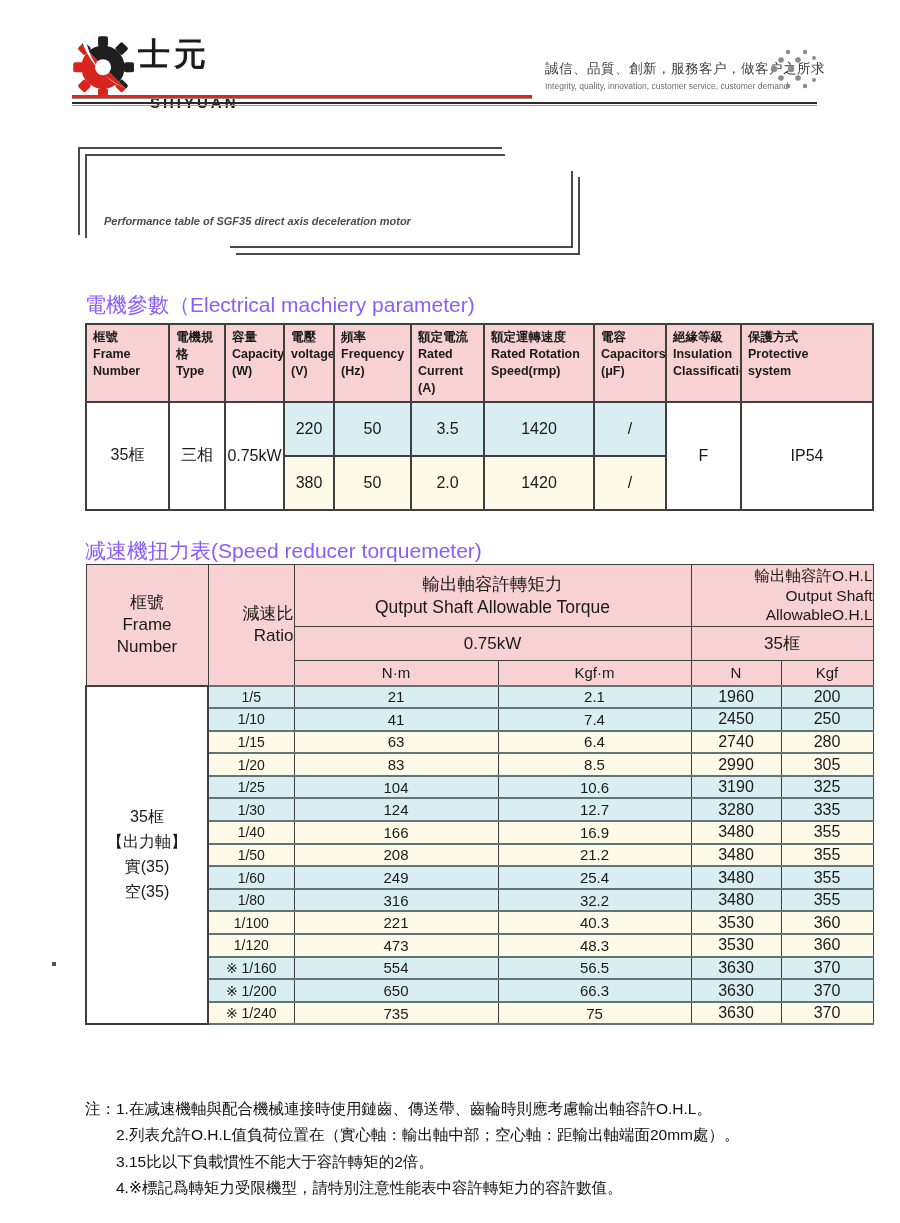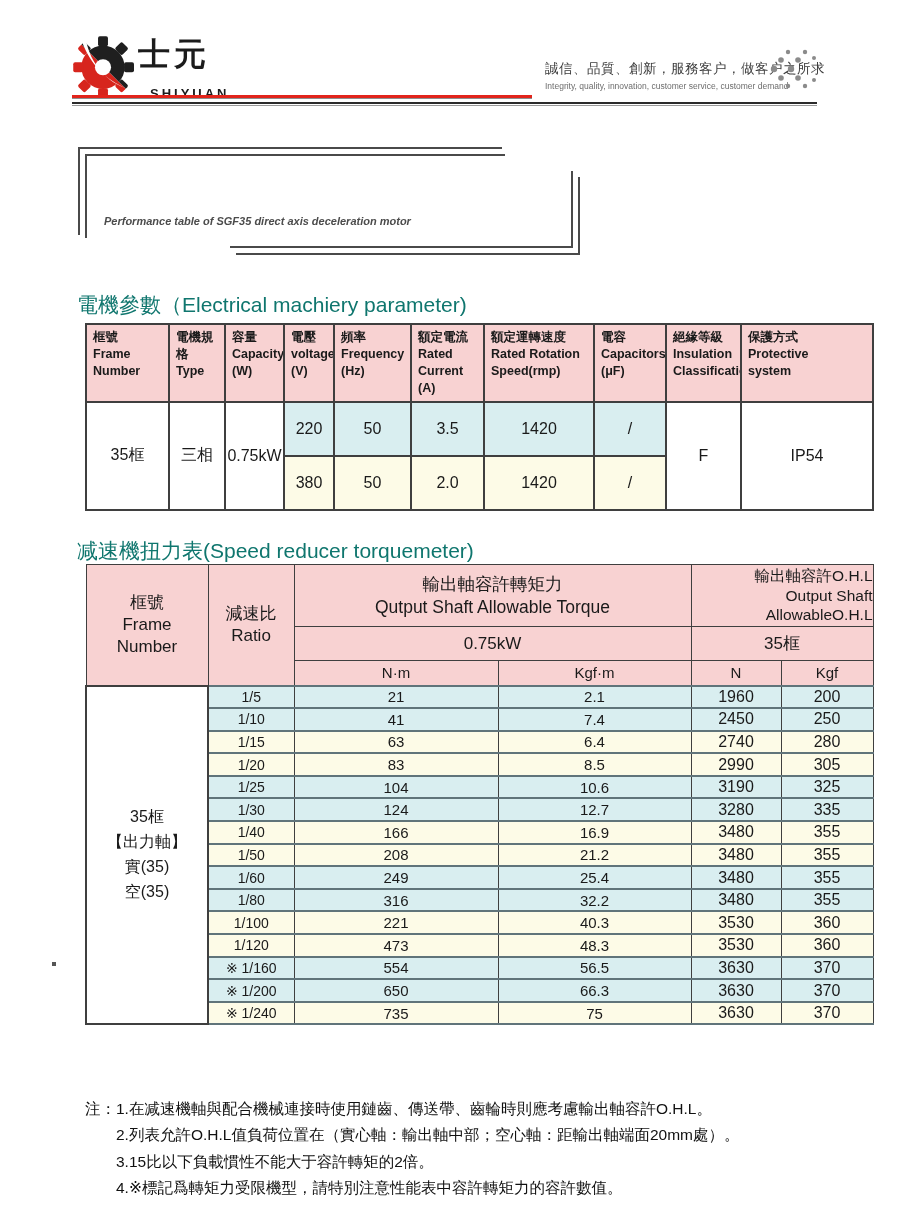--- a/index.html
+++ b/index.html
@@ -8,21 +8,21 @@
   .page {
     position:relative; width:900px; height:1223px; margin:0 auto;
     background:#ffffff; overflow:hidden; color:#1c1c1c;
   }
 
   
   .logo-wrap { position:absolute; left:72px; top:34px; display:flex; align-items:flex-start; }
   .logo-gear { width:62px; height:64px; }
   .logo-text { margin-left:4px; }
   .logo-cn { font-size:32px; font-weight:800; line-height:40px; letter-spacing:4px; color:#1b1b1b; }
-  .logo-en { font-size:13px; font-weight:800; letter-spacing:3px; color:#1b1b1b; margin-top:12px; margin-left:12px; }
+  .logo-en { font-size:15px; font-weight:800; letter-spacing:3px; color:#1b1b1b; margin-top:20px; margin-left:12px; }
   .slogan { position:absolute; left:545px; top:60px; width:228px; }
   .slogan-cn { font-size:13.5px; color:#3c3c3c; letter-spacing:0.5px; white-space:nowrap; }
   .slogan-en { font-size:8.5px; color:#6d6d6d; margin-top:3px; white-space:nowrap; }
   .chevron { position:absolute; left:768px; top:48px; }
   .hdr-redline { position:absolute; left:72px; top:95px; width:460px; height:4px;
                  border-top:3px solid #e2241b; border-bottom:1px solid #8e8e8e; }
   .hdr-blackline { position:absolute; left:72px; top:102px; width:745px; height:4px;
                  border-top:2px solid #2b2b2b; border-bottom:1px solid #9a9a9a; }
 
   
@@ -31,21 +31,21 @@
   .tb-tl-a { left:0; top:0; width:424px; height:88px; border-top:2px solid #4a4a4a; border-left:2px solid #4a4a4a; }
   .tb-tl-b { left:7px; top:7px; width:420px; height:84px; border-top:2px solid #4a4a4a; border-left:2px solid #4a4a4a; }
   .tb-br-a { left:152px; top:24px; right:7px; bottom:7px; border-bottom:2px solid #4a4a4a; border-right:2px solid #4a4a4a; }
   .tb-br-b { left:158px; top:30px; right:0; bottom:0; border-bottom:2px solid #4a4a4a; border-right:2px solid #4a4a4a; }
   .title-main { position:absolute; left:24px; top:18px; font-size:40px; font-weight:800;
                 letter-spacing:0px; color:#242424; white-space:nowrap; }
   .title-sub { position:absolute; left:26px; top:68px; font-size:11px; font-weight:700;
                font-style:italic; color:#4c4c4c; white-space:nowrap; }
 
   
-  .sec-heading { position:absolute; left:77px; font-size:21px; color:#0f766e; white-space:nowrap;text-align:center; }
+  .sec-heading { position:absolute; left:85px; font-size:21px; color:#8b5cf6; white-space:nowrap;text-align:center; }
   .sec1-h { top:291px; }
   .sec2-h { top:537px; }
 
   
   table { border-collapse:collapse; table-layout:fixed; }
   td,th { text-align:center; vertical-align:middle; white-space:pre-line; overflow:hidden; }
   .bg-blue { background:#d9eef0; }
   .bg-yellow { background:#fdfbe7; }
 
   
@@ -53,21 +53,21 @@
   .t1 td, .t1 th { border:2px solid #3f3f3f; }
   .t1 th { background:#f8d2d2; font-size:12.5px; font-weight:700; line-height:1.35;
            text-align:left; padding:4px 2px 4px 6px; height:68px; vertical-align:top; color:#1a1a1a; }
   .t1 td { font-size:16px; height:54px; color:#1a1a1a; }
 
   
   .t2 { position:absolute; left:85px; top:564px; width:787px; }
   .t2 td, .t2 th { border:1.5px solid #3f3f3f; }
   .t2 th { background:#f8d2d2; font-weight:400; color:#1a1a1a; }
   .th-frame { font-size:17px; line-height:1.3; }
-  .th-ratio { font-size:17px; line-height:1.3; }
+  .th-ratio { font-size:17px; line-height:1.3;text-align:right; }
   .th-torque { font-size:17.5px; line-height:1.3; height:62px; }
   .th-ohl { font-size:15.5px; line-height:1.25; text-align:right; padding-left:10px; }
   .th-kw { font-size:17px; height:34px; }
   .th-unit { font-size:15px; height:25px; }
   .t2 tbody td { font-size:15px; height:22.6px; color:#1a1a1a;
                  border-top:2px solid #60747a; border-bottom:2px solid #60747a;
                  border-left:1.5px solid #3f3f3f; border-right:1.5px solid #3f3f3f; }
   .t2 tbody td.framecell { background:#ffffff; font-size:16px; line-height:1.55;
                  border:2px solid #3f3f3f; white-space:pre-line; }
   .t2 tbody td.c-ratio { font-size:14px; }

